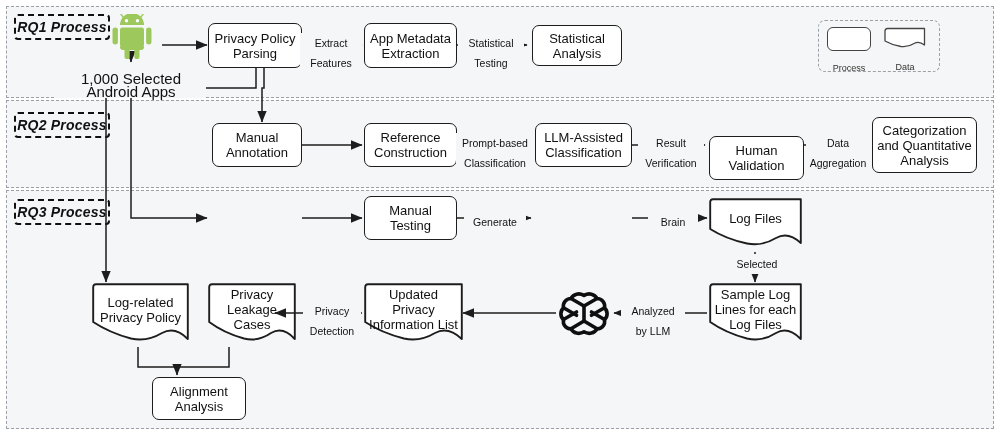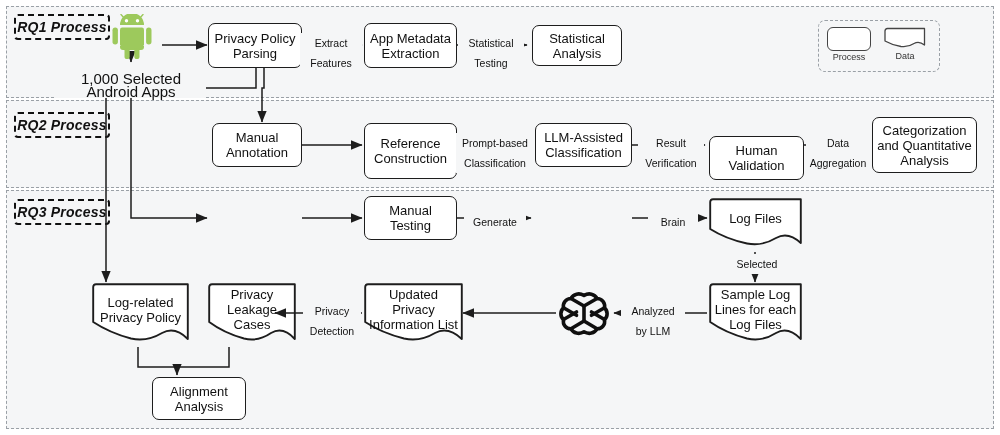--- a/index.html
+++ b/index.html
@@ -13,21 +13,21 @@
   .node{position:absolute;box-sizing:border-box;display:flex;align-items:center;justify-content:center;text-align:center;}
   .proc{background:#ffffff;border:1.9px solid #1d1d1d;border-radius:7px;}
   .proc .lbl{font-size:13px;line-height:15px;color:#111;padding:0 3px;}
   .datashape{background:transparent;}
   .datashape svg{position:absolute;left:0;top:0;width:100%;height:100%;}
   .datashape .lbl{position:relative;font-size:13px;line-height:15px;color:#111;z-index:2;width:100%;text-align:center;}
   .edgelabel{position:absolute;font-size:10.5px;line-height:20px;color:#111;text-align:center;
              background:#f5f6f7;z-index:5;}
   .cap{position:absolute;font-size:15px;line-height:13px;color:#111;text-align:center;background:#f5f6f7;z-index:5;}
   .lg-item{position:absolute;display:flex;flex-direction:column;align-items:center;}
-  .lg-cap{font-size:9px;color:#333;margin-top:1px;}
+  .lg-cap{font-size:9px;color:#333;margin-top:12px;}
   svg.wires{position:absolute;left:0;top:0;width:1000px;height:435px;z-index:1;pointer-events:none;}
   .android{position:absolute;z-index:4;}
   .oai{position:absolute;z-index:4;}
 </style>
 </head>
 <body>
 
 <div id="canvas">
 
   <div class="swimlane" style="left:6px;top:6px;width:988px;height:92px;"></div>
@@ -145,21 +145,21 @@
   <div class="node proc" style="left:364px;top:23px;width:93px;height:45px;">
     <span class="lbl">App Metadata<br>Extraction</span>
   </div>
   <div class="node proc" style="left:532px;top:25px;width:90px;height:41px;">
     <span class="lbl">Statistical<br>Analysis</span>
   </div>
 
   <div class="node proc" style="left:212px;top:123px;width:90px;height:44px;">
     <span class="lbl">Manual<br>Annotation</span>
   </div>
-  <div class="node proc" style="left:364px;top:123px;width:93px;height:56px;">
+  <div class="node proc" style="left:364px;top:123px;width:93px;height:44px;">
     <span class="lbl">Reference<br>Construction</span>
   </div>
   <div class="node proc" style="left:535px;top:123px;width:97px;height:44px;">
     <span class="lbl">LLM-Assisted<br>Classification</span>
   </div>
   <div class="node proc" style="left:709px;top:136px;width:95px;height:44px;">
     <span class="lbl">Human<br>Validation</span>
   </div>
   <div class="node proc" style="left:872px;top:117px;width:105px;height:56px;">
     <span class="lbl">Categorization<br>and Quantitative<br>Analysis</span>

